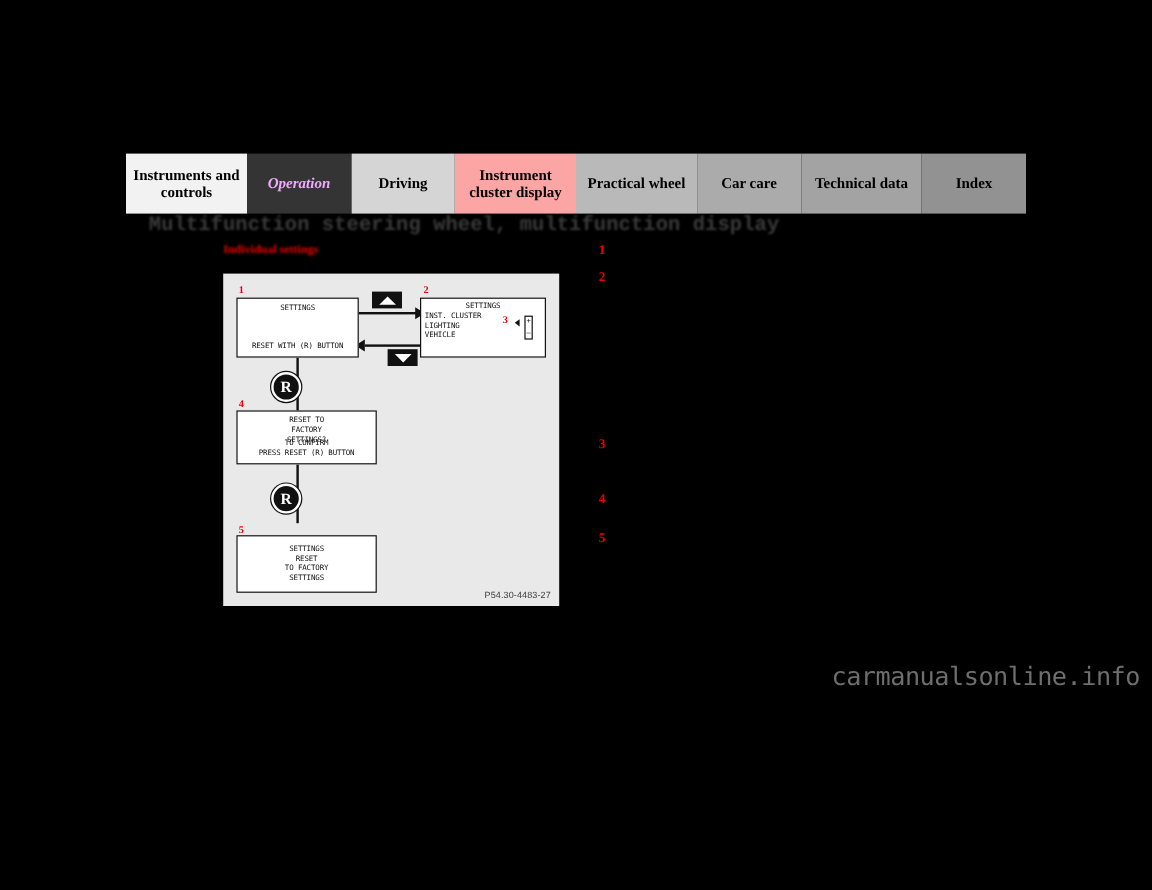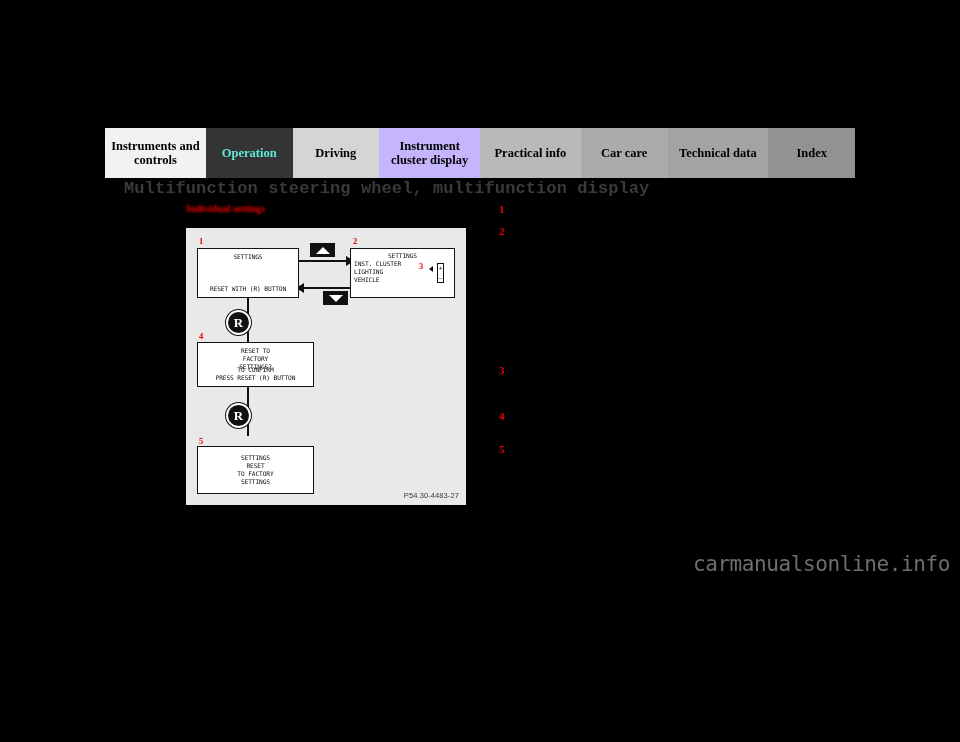--- a/index.html
+++ b/index.html
@@ -16,21 +16,21 @@
     display:flex;align-items:stretch;
     box-shadow:0 0 0 1px #000;
   }
   .tab{
     display:flex;align-items:center;justify-content:center;
     text-align:center;line-height:1.12;
     font-family:"Liberation Serif", serif;
     font-weight:bold;font-size:12.5px;color:#000;
     padding:0 4px;box-sizing:border-box;
   }
-  .tab.active{color:#5eead4;}
+  .tab.active{color:#f0abfc;font-style:italic;}
 
   
   .sect-title{
     position:absolute;left:124px;top:179px;
     font-family:Liberation Mono, monospace;
     font-weight:bold;font-size:17px;color:#3a3a3a;
     letter-spacing:.1px;
     filter:blur(.75px);
     white-space:nowrap;
   }
@@ -131,23 +131,23 @@
 </head>
 <body>
 
 <div class="page">
 
   <div class="tabbar" id="tabbar">
       <div class="tab" style="background: rgb(242, 242, 242); flex: 1.18 1 0%;">Instruments
 and controls</div>
       <div class="tab active" style="background: rgb(52, 52, 52); flex: 1 1 0%;">Operation</div>
       <div class="tab" style="background: rgb(213, 213, 213); flex: 1 1 0%;">Driving</div>
-      <div class="tab" style="background: #c4b5fd; flex: 1.18 1 0%;">Instrument
+      <div class="tab" style="background: #fca5a5; flex: 1.18 1 0%;">Instrument
 cluster display</div>
-      <div class="tab" style="background: rgb(185, 185, 185); flex: 1.18 1 0%;">Practical info</div>
+      <div class="tab" style="background: rgb(185, 185, 185); flex: 1.18 1 0%;">Practical wheel</div>
       <div class="tab" style="background: rgb(171, 171, 171); flex: 1 1 0%;">Car care</div>
       <div class="tab" style="background: #a3a3a3; flex: 1.18 1 0%;">Technical
 data</div>
       <div class="tab" style="background: rgb(146, 146, 146); flex: 1 1 0%;">Index</div>
     </div>
 
   <div class="sect-title">Multifunction steering wheel, multifunction display</div>
   <div class="sub-title">Individual settings</div>
 
   <div id="callouts">

